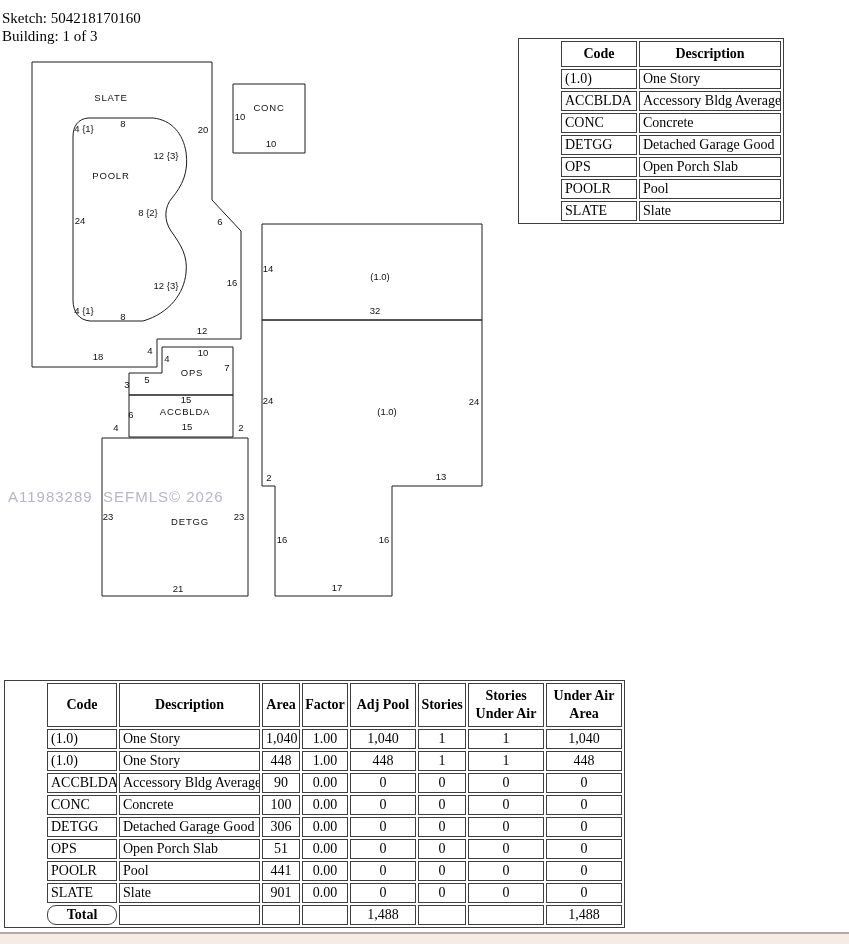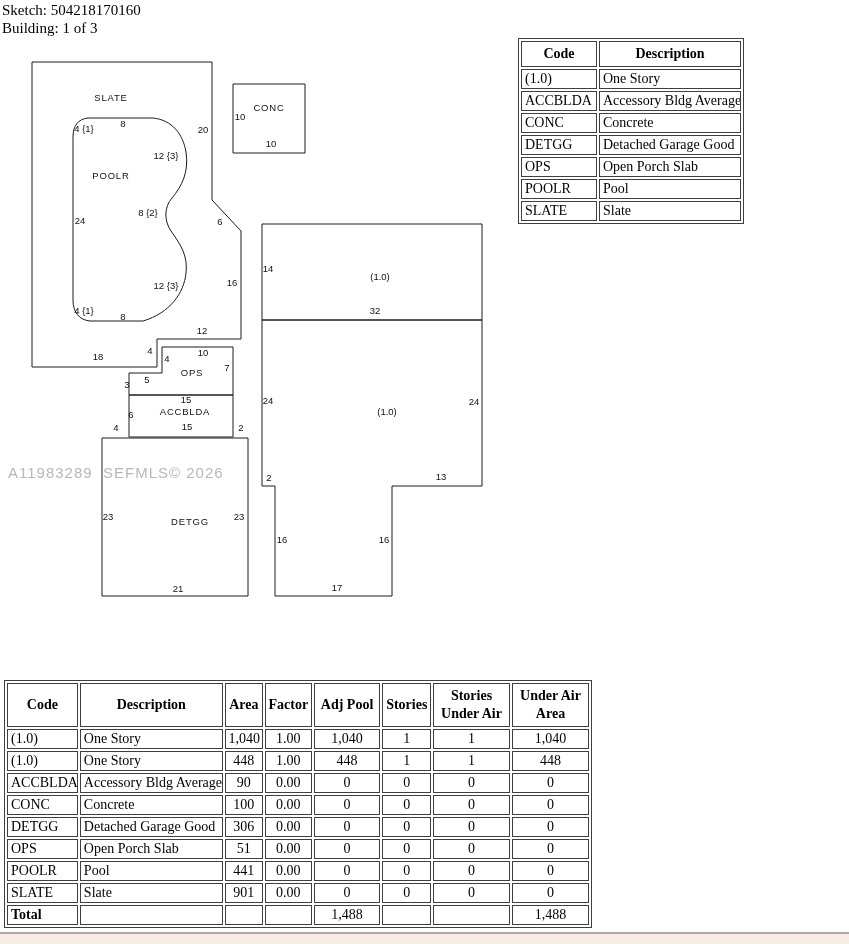--- a/index.html
+++ b/index.html
@@ -1,42 +1,42 @@
 <!DOCTYPE html>
 <html><head>
 <meta charset="utf-8">
 <style>
   html,body{margin:0;padding:0;background:#fff;}
   #page{position:relative;width:849px;height:944px;background:#ffffff;
         font-family:"Liberation Serif",serif;overflow:hidden;}
 
   
-  #titles{position:absolute;left:2px;top:1px;font-size:15px;line-height:18px;color:#000;}
+  #titles{position:absolute;left:2px;top:9px;font-size:15px;line-height:18px;color:#000;}
 
   
   table.grid{border-collapse:separate;border-spacing:2px;border:1px solid #3f3f3f;
-             table-layout:fixed;background:#fff;}
+             table-layout:fixed;background:#fff;padding-left:40px;}
   table.grid th, table.grid td{border:1px solid #3f3f3f;font-size:14px;line-height:18px;
              padding:0 3px;box-sizing:border-box;color:#000;overflow:hidden;}
   table.grid th{font-weight:bold;text-align:center;white-space:pre-line;padding:3px 2px;}
   table.grid td{white-space:nowrap;}
   td.l{text-align:left;} td.r{text-align:center;} 
-  tr.total-row td:first-child{font-weight:bold;}
+  tr.total-row td:first-child{font-weight:bold;text-align:center;border-radius:9px;}
 
   #legend{position:absolute;left:518px;top:38px;width:224px;}
   #areas{position:absolute;left:4px;top:680px;width:588px;}
 
   
   #sketch{position:absolute;left:0;top:0;width:849px;height:620px;z-index:2;}
   #sketch path{fill:none;stroke:#1c1c1c;stroke-width:1;}
   .dim{font-family:"Liberation Sans",sans-serif;font-size:9.5px;fill:#111;}
   .region{font-family:"Liberation Sans",sans-serif;font-size:9.5px;letter-spacing:0.8px;fill:#111;}
 
   
-  #watermark{position:absolute;left:8px;top:464px;z-index:1;
+  #watermark{position:absolute;left:8px;top:488px;z-index:1;
              font-family:"Liberation Sans",sans-serif;font-size:15px;
              letter-spacing:1px;color:#b6b8c1;white-space:pre;}
 
   
   #footer-strip{position:absolute;left:0;top:932px;width:849px;height:12px;
                 background:#f7ebe5;border-top:2px solid #b5a89f;box-sizing:border-box;}
 </style>
 </head>
 <body>
 

